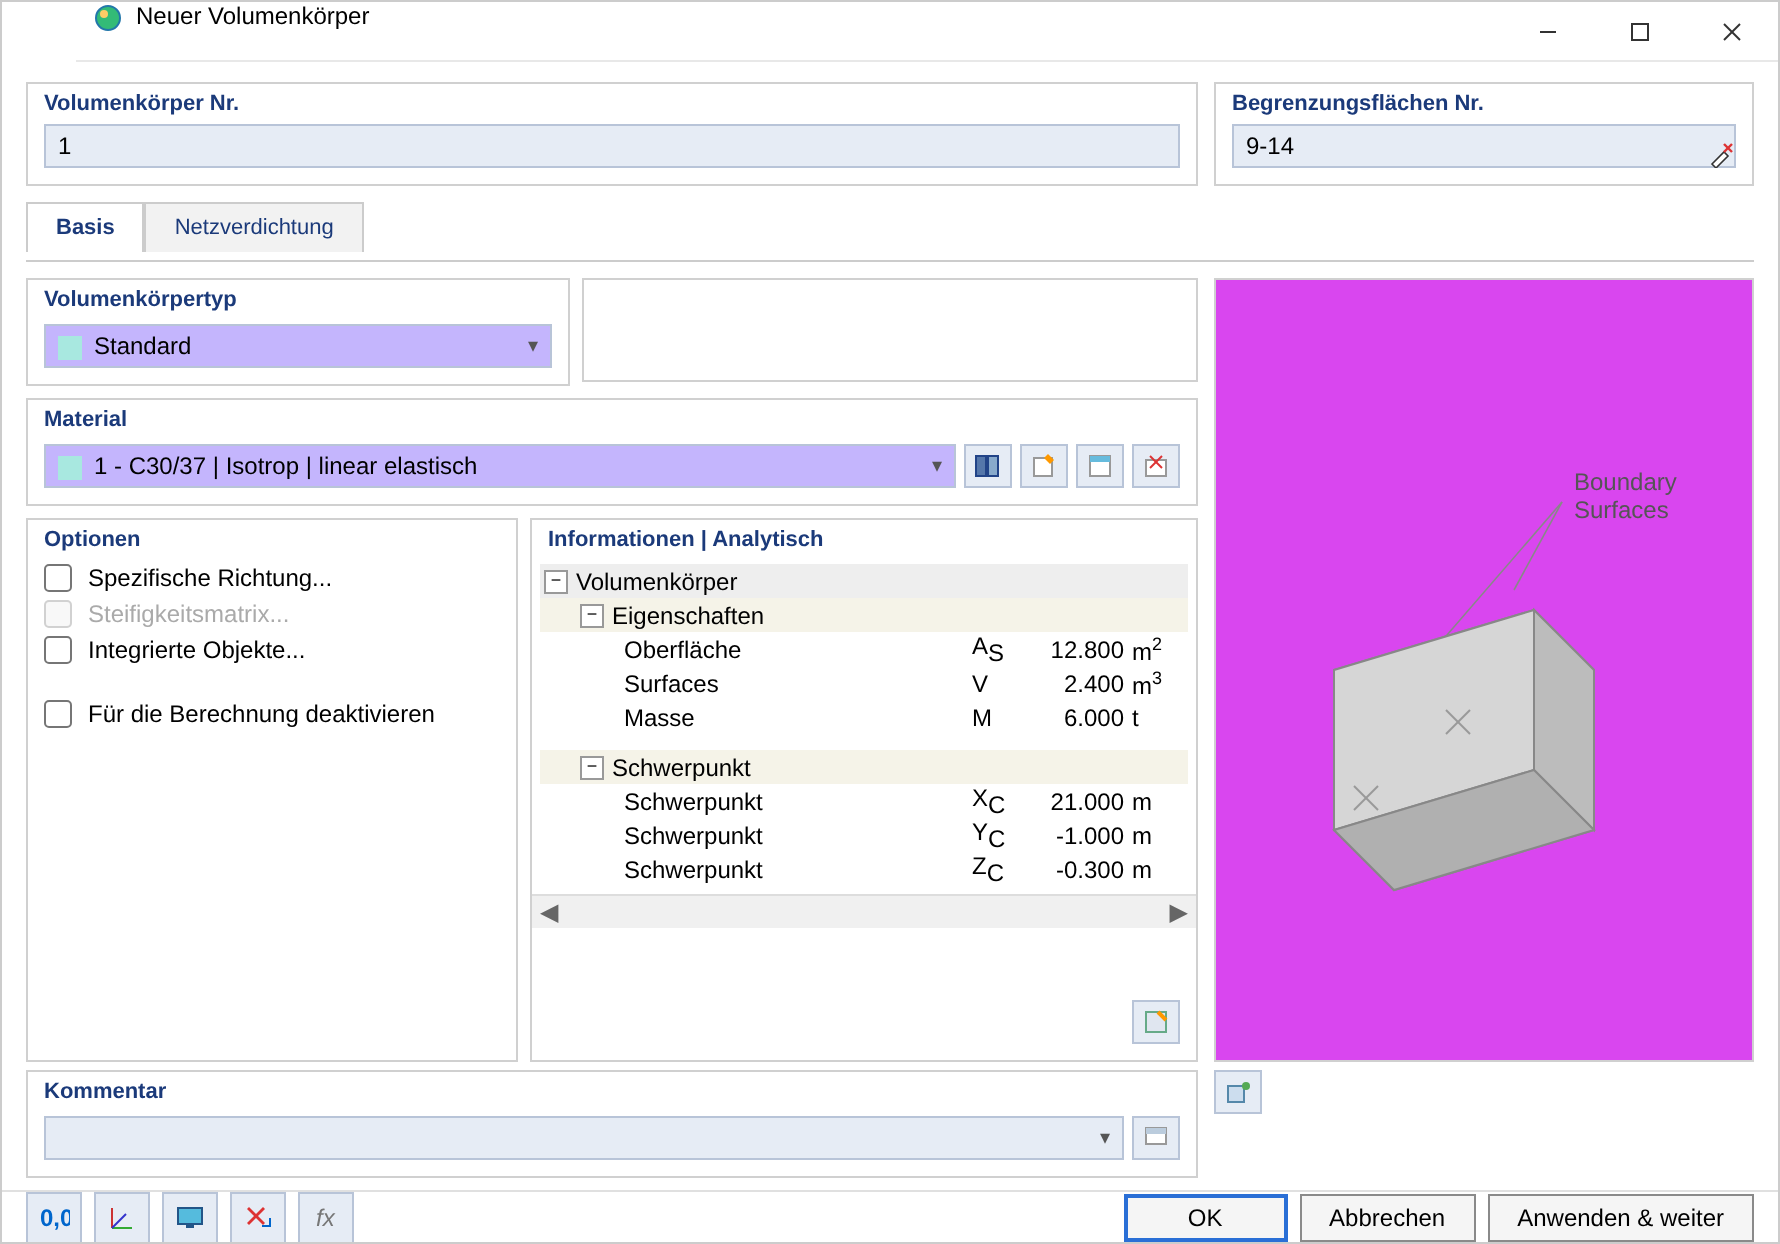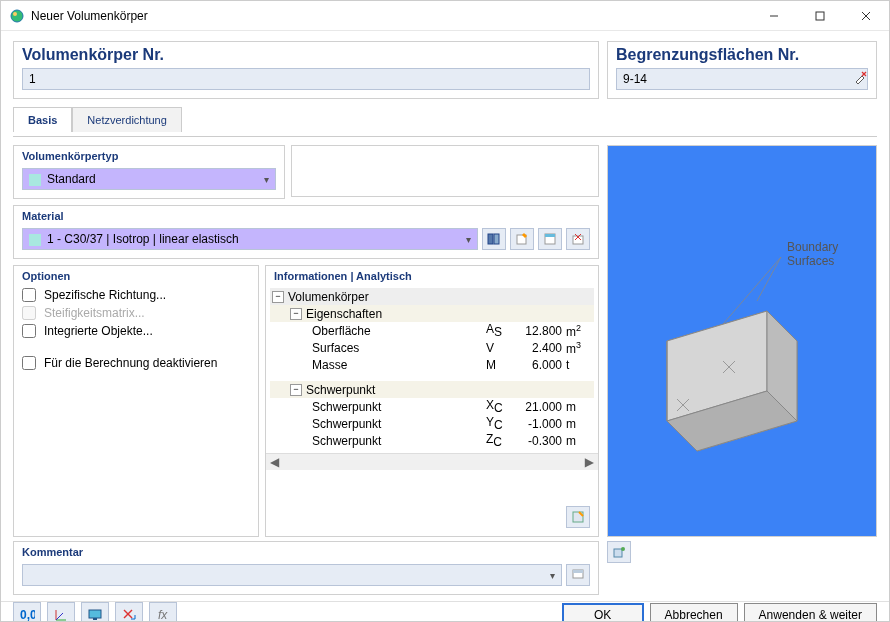--- a/index.html
+++ b/index.html
@@ -1,44 +1,44 @@
 <!DOCTYPE html>
 <html><head>
 <meta charset="utf-8">
 <style>
 * { box-sizing: border-box; margin: 0; padding: 0; font-family: "Segoe UI", Tahoma, sans-serif; font-size: 12px; }
 body { background: #fff; width: 890px; height: 622px; overflow: hidden; display: flex; flex-direction: column; border: 1px solid #ccc; }
 
 
-.titlebar { height: 30px; display: flex; align-items: center; padding-left: 8px; border-bottom: 1px solid #e8e8e8; }
+.titlebar { height: 30px; display: flex; padding-left: 8px; border-bottom: 1px solid #e8e8e8; margin-left: 37px; }
 .titlebar .icon { width: 16px; height: 16px; margin-right: 6px; }
 .titlebar .title { flex: 1; font-size: 12px; }
 .titlebar .winbtn { width: 46px; height: 30px; display: flex; align-items: center; justify-content: center; color: #333; }
 
 
 .content { flex: 1; padding: 10px 12px 6px 12px; display: flex; flex-direction: column; gap: 4px; }
 
 
 .toprow { display: flex; gap: 8px; }
 .panel-nr { border: 1px solid #d0d0d0; padding: 4px 8px 8px 8px; }
-.panel-nr .label { color: #1b3a7a; font-weight: 600; font-size: 16px; margin-bottom: 4px; }
+.panel-nr .label { color: #1b3a7a; font-weight: 600; font-size: 11px; margin-bottom: 4px; }
 .panel-nr input { width: 100%; height: 22px; background: #e6ecf5; border: 1px solid #b8c4d8; padding: 2px 6px; font-size: 12px; }
 .panel-left { flex: 1; }
 .panel-right { width: 270px; position: relative; }
 .panel-right .picker { position: absolute; right: 6px; top: 26px; width: 18px; height: 18px; display: flex; align-items: center; justify-content: center; }
 
 
 .tabs { display: flex; margin-top: 4px; }
 .tab { padding: 6px 14px; border: 1px solid #ccc; border-bottom: none; background: #f2f2f2; color: #1b3a7a; font-size: 11px; cursor: pointer; }
 .tab.active { background: #fff; font-weight: 600; }
 .tab + .tab { margin-left: 0px; }
 
 
 .mainrow { flex: 1; display: flex; gap: 8px; border-top: 1px solid #ccc; padding-top: 8px; }
-.col-preview { width: 270px; border: 1px solid #d0d0d0; background: #3b82f6; display: flex; align-items: center; justify-content: center; }
+.col-preview { width: 270px; border: 1px solid #d0d0d0; background: #d946ef; display: flex; align-items: center; justify-content: center; }
 
 .group { border: 1px solid #d0d0d0; padding: 4px 8px 8px 8px; }
 .group .gtitle { color: #1b3a7a; font-weight: 600; font-size: 11px; margin-bottom: 6px; }
 .select { width: 100%; height: 22px; background: #c4b5fd; border: 1px solid #b8c4d8; padding: 0 6px; display: flex; align-items: center; justify-content: space-between; font-size: 12px; cursor: pointer; }
 .select .chev { font-size: 10px; color: #555; }
 .swatch { display: inline-block; width: 12px; height: 12px; background: #a8e8e0; margin-right: 6px; vertical-align: middle; }
 .select-row { display: flex; align-items: center; gap: 4px; }
 .select-row .select { flex: 1; }
 .iconbtn { width: 24px; height: 22px; background: #e6ecf5; border: 1px solid #b8c4d8; display: flex; align-items: center; justify-content: center; cursor: pointer; font-size: 11px; }
 .iconbtn svg { width: 14px; height: 14px; }

